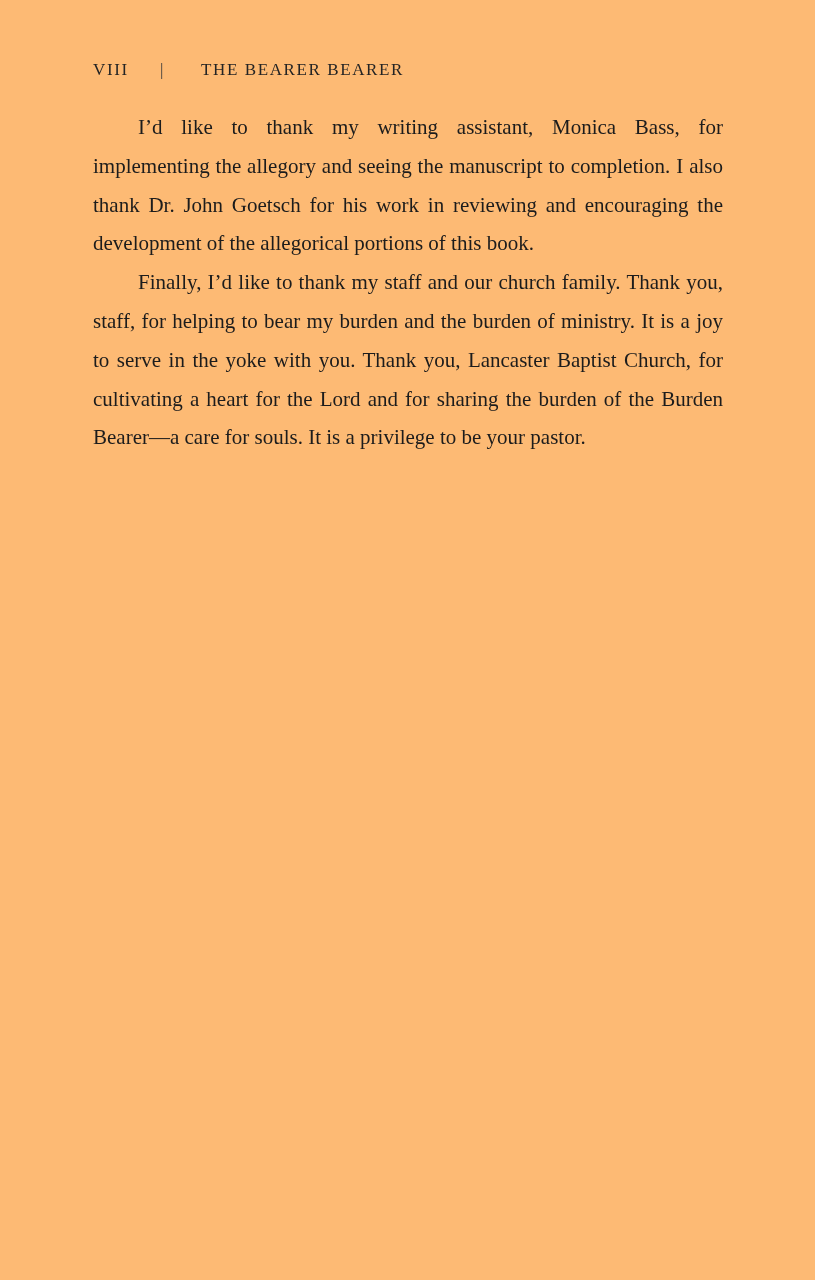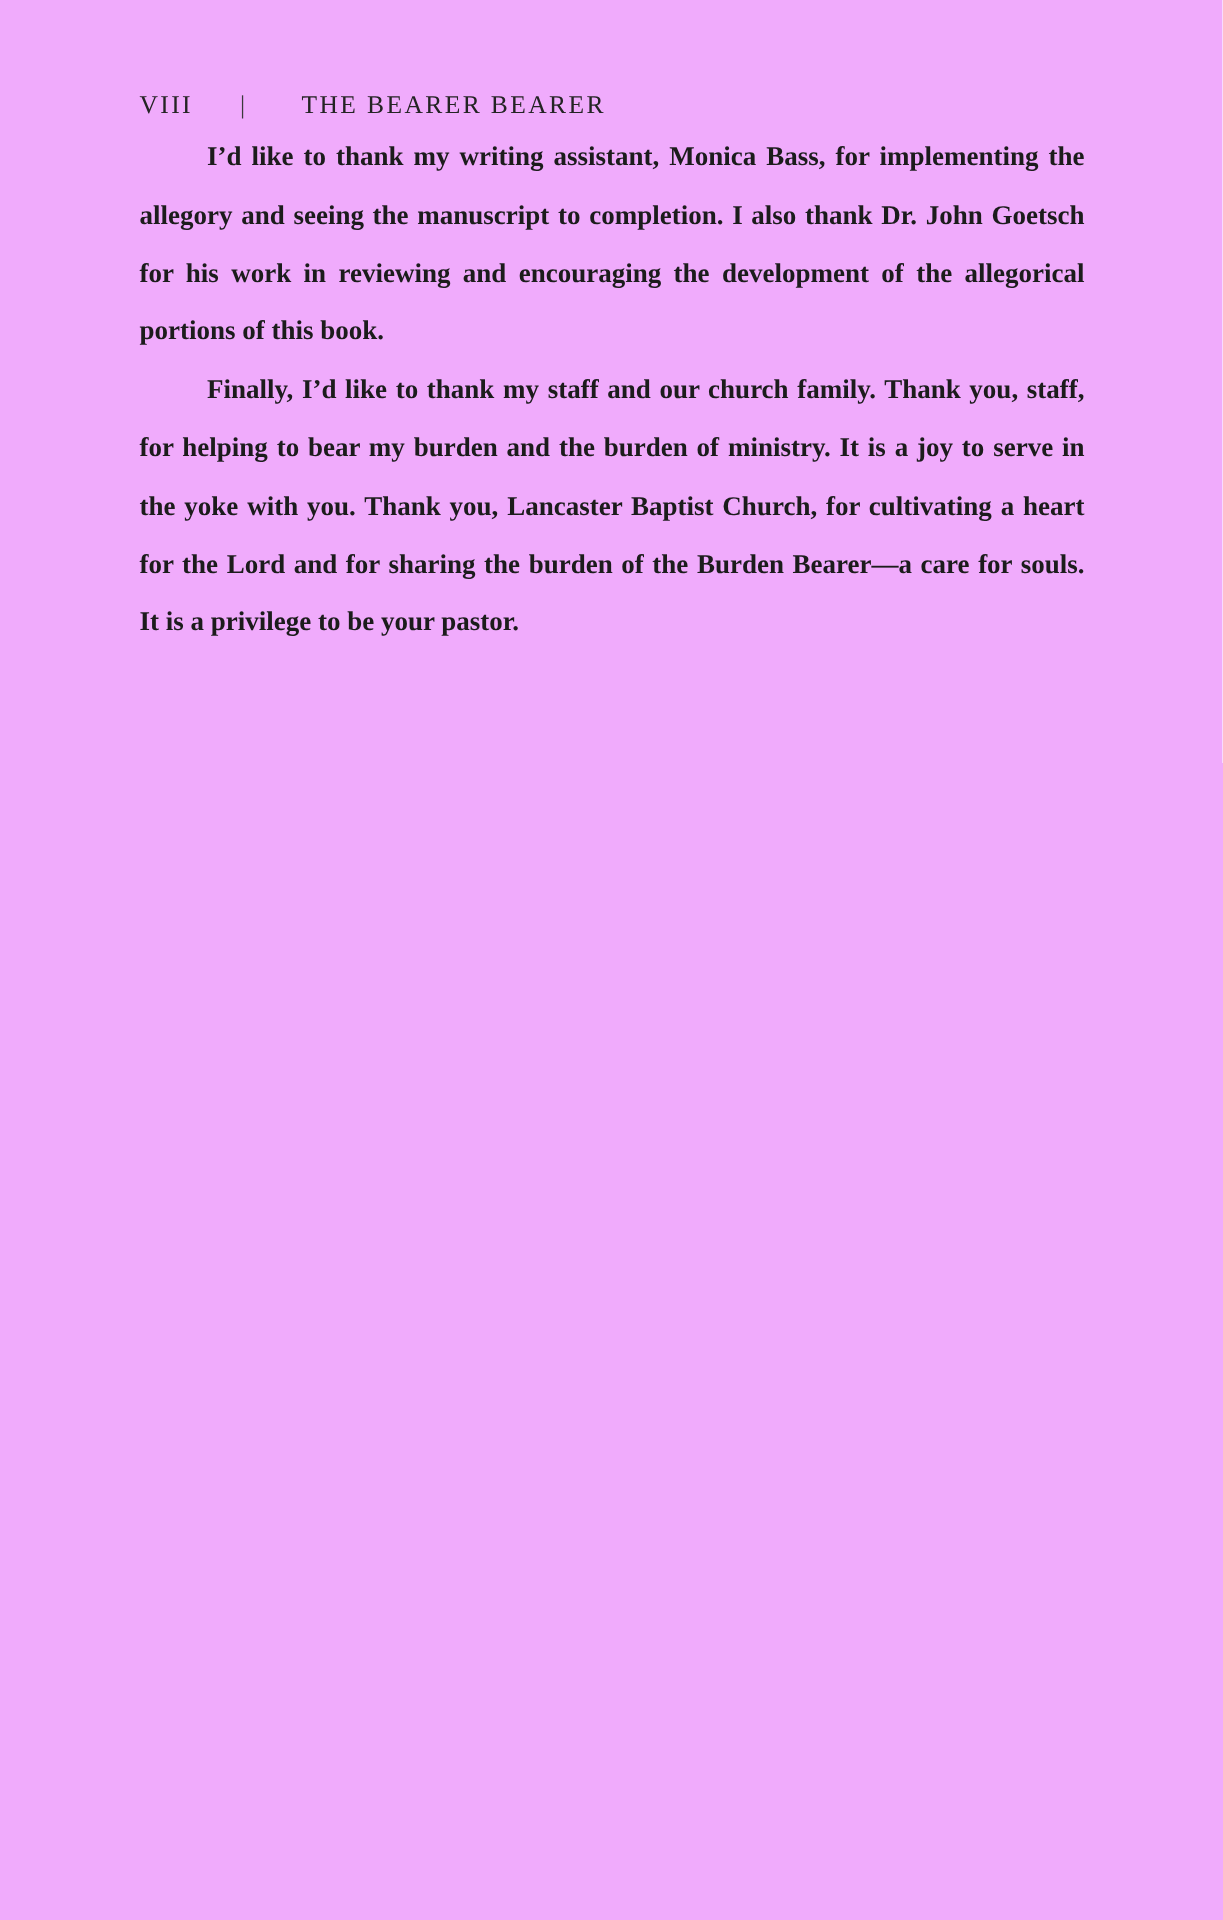--- a/index.html
+++ b/index.html
@@ -4,21 +4,21 @@
 <style>
   html, body {
     margin: 0;
     padding: 0;
     background: #ffffff;
   }
   .page {
     position: relative;
     width: 815px;
     height: 1280px;
-    background: #f0abfc;
+    background: #fdba74;
     box-sizing: border-box;
     padding: 60px 92px 0 93px;
     font-family: "Liberation Serif", "DejaVu Serif", serif;
     color: #1c1c1c;
     overflow: hidden;
   }
   .running-header {
     display: flex;
     align-items: baseline;
     font-size: 17px;
@@ -28,27 +28,26 @@
   }
   .running-header .page-number {
     min-width: 67px; 
   }
   .running-header .separator {
     color: #3a3a3a;
     margin-right: 36px;
     font-weight: 400;
   }
   .body-text {
-    margin-top: 5px;
+    margin-top: 28px;
     width: 630px;
-    font-size: 18px;
+    font-size: 21px;
     line-height: 38.8px;
     text-align: justify;
     text-justify: inter-word;
-    font-weight: bold;
   }
   .body-text p {
     margin: 0;
     text-indent: 45px;
   }
 </style>
 </head>
 <body>
 
 <div class="page">

